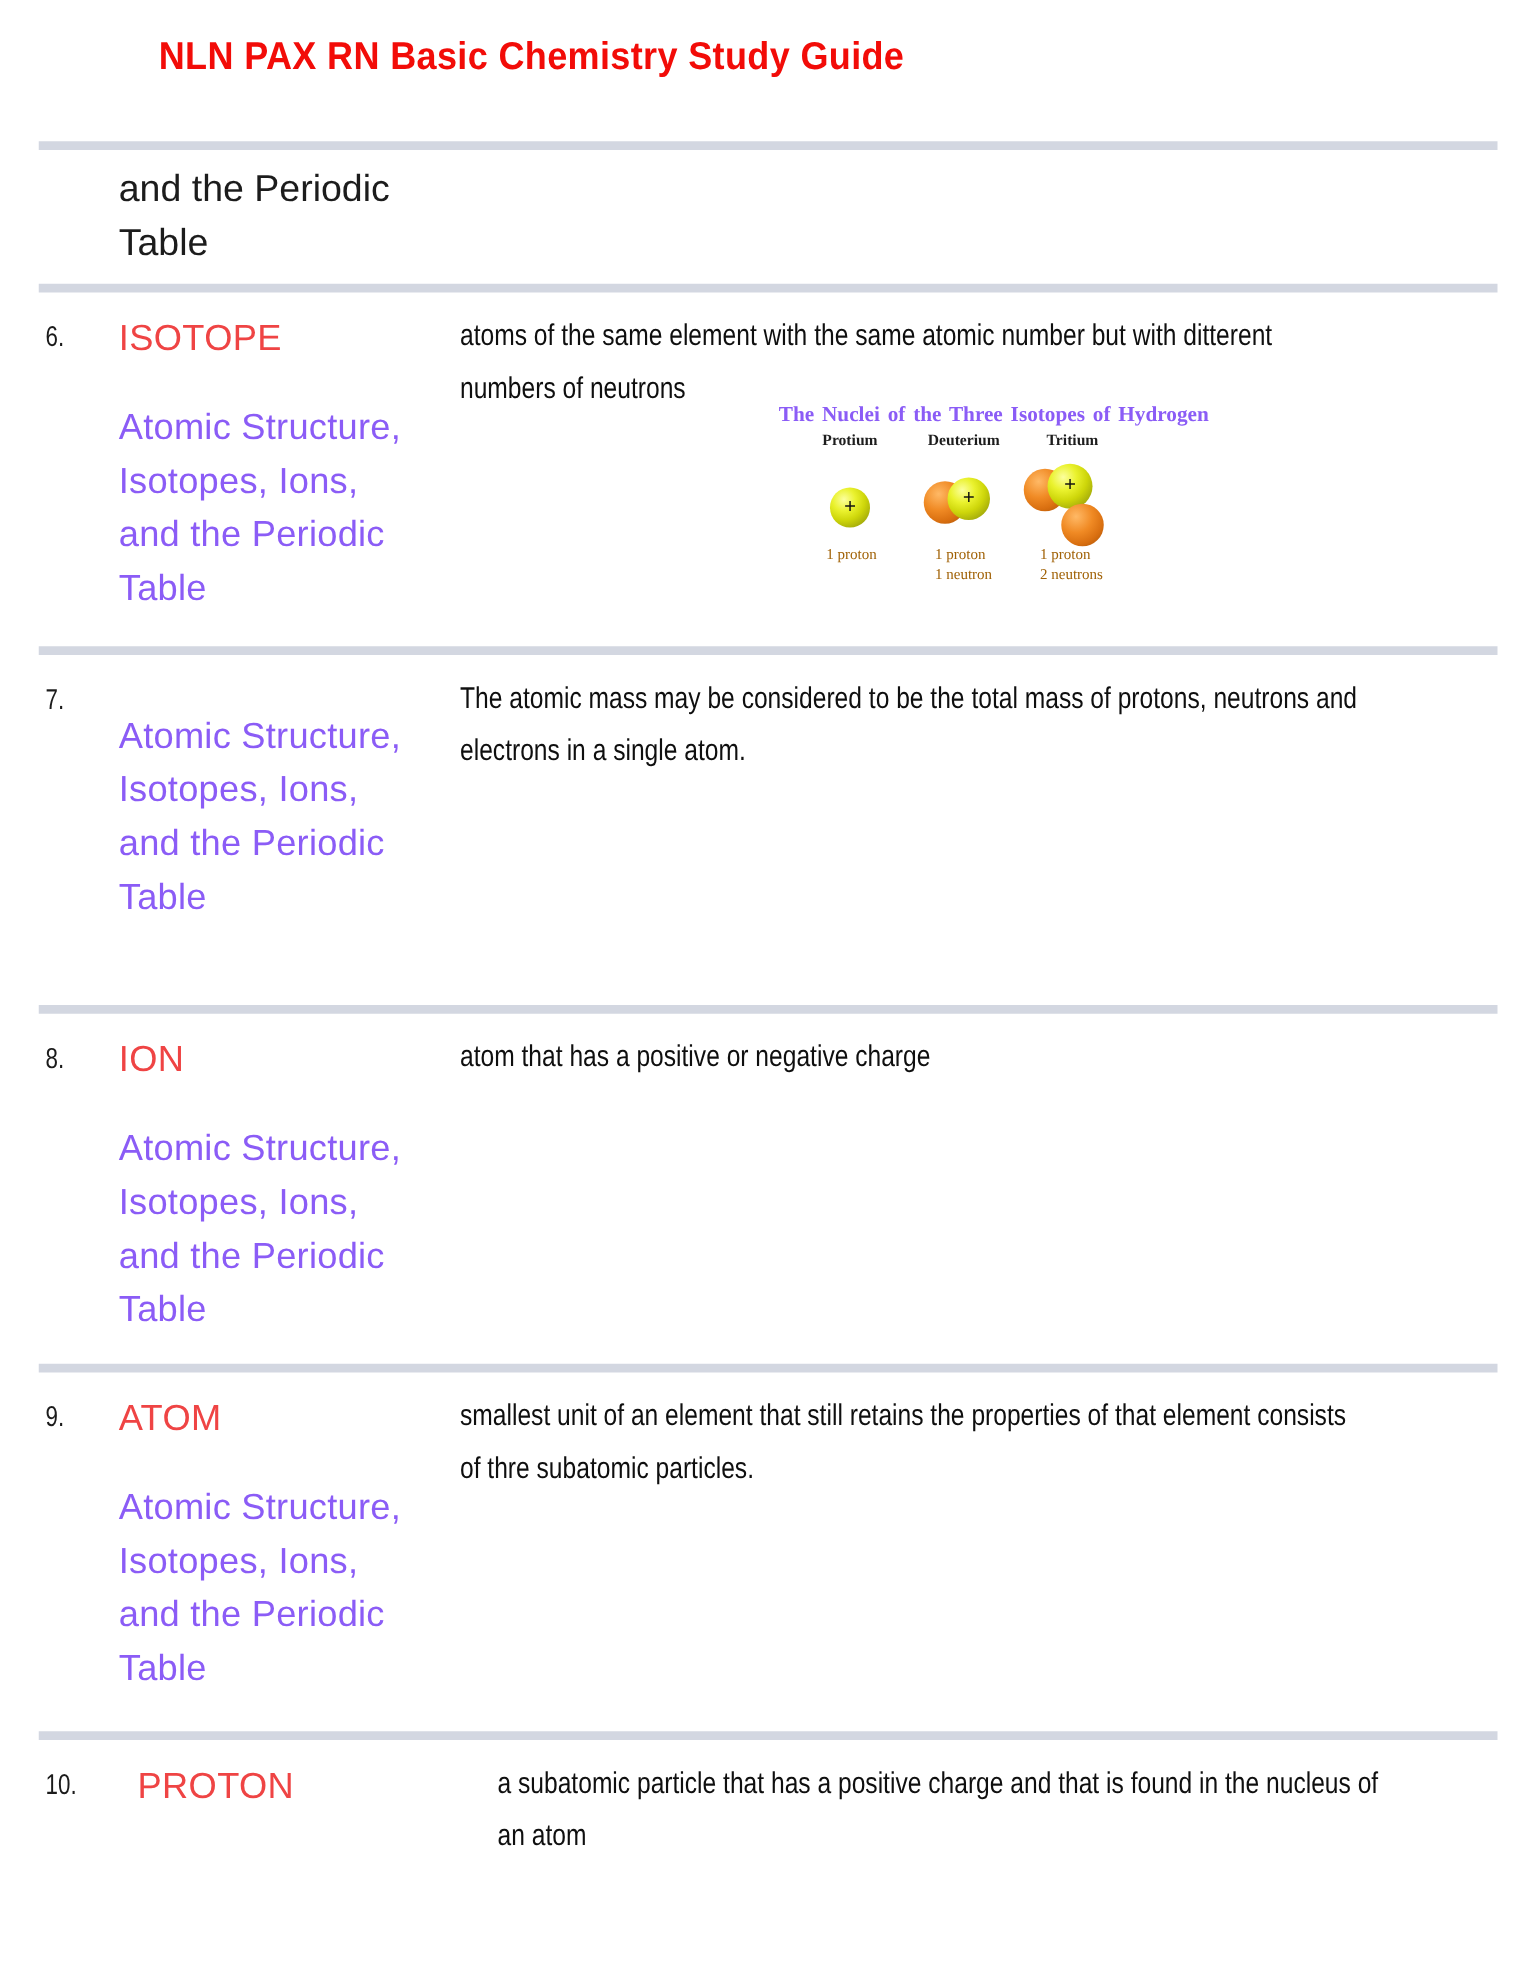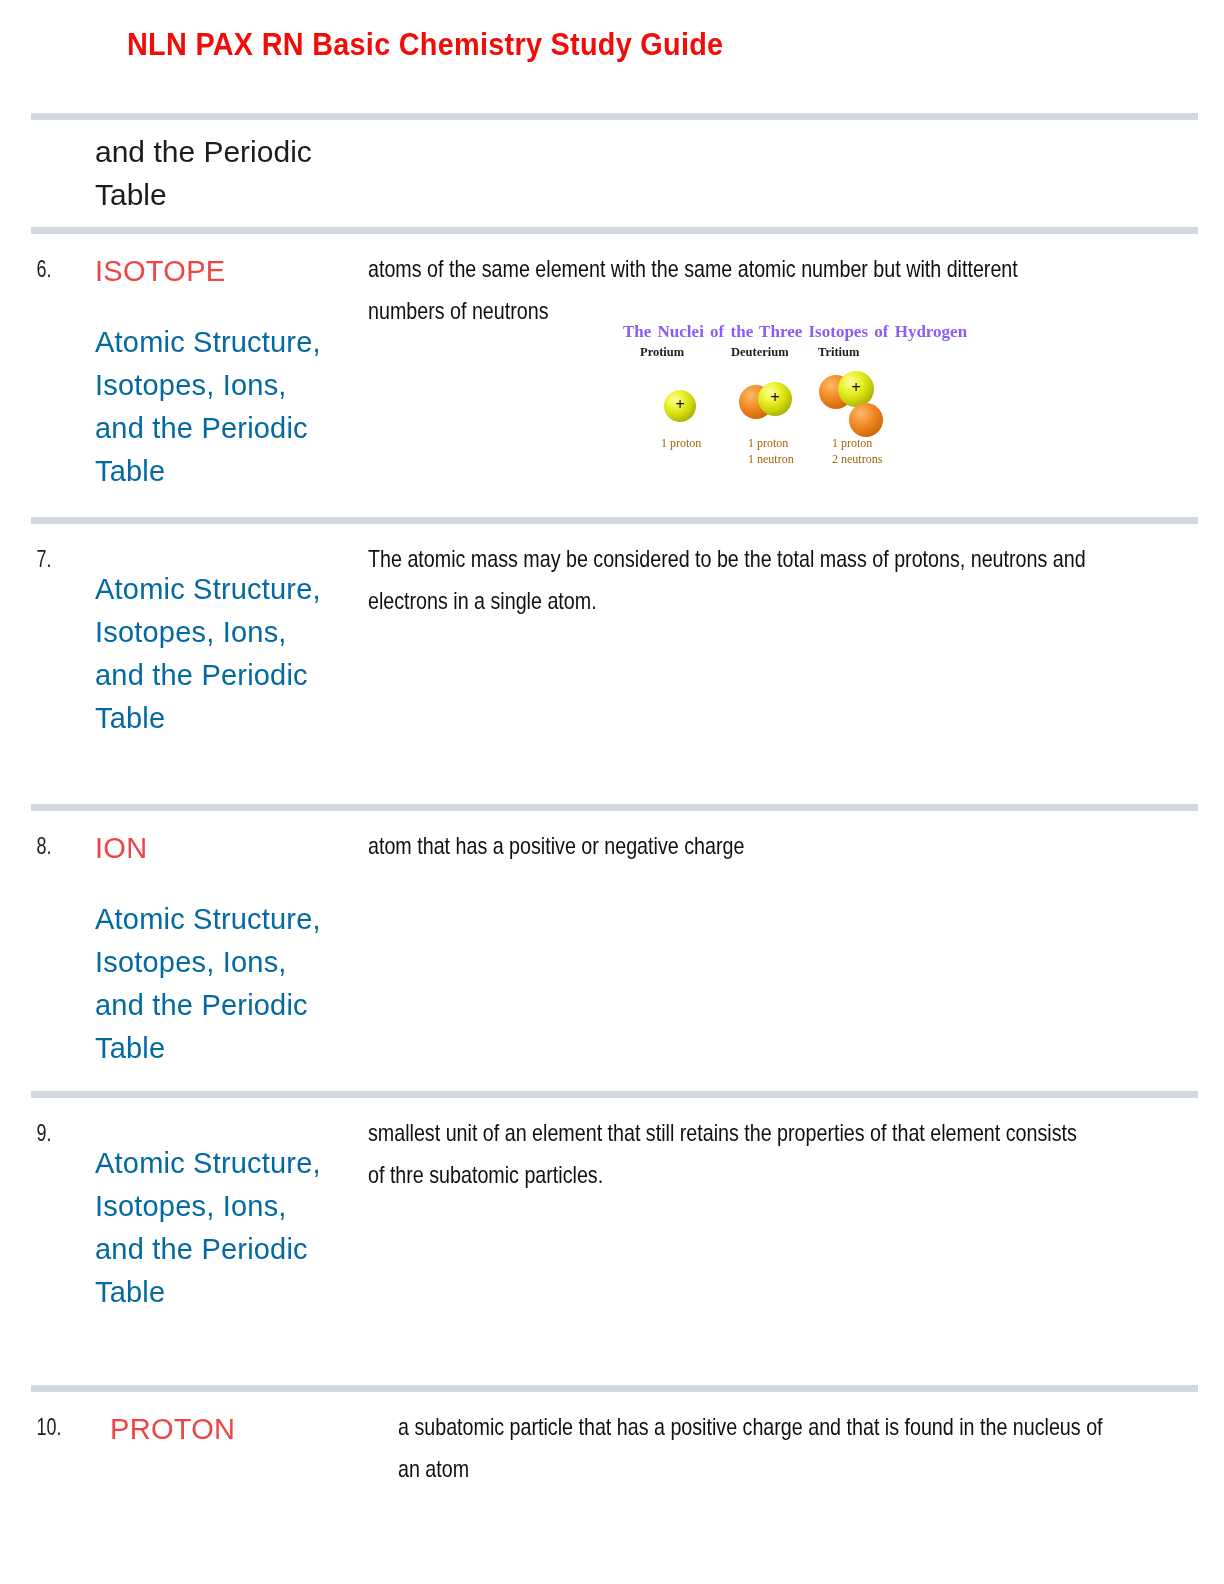--- a/index.html
+++ b/index.html
@@ -22,35 +22,35 @@
   .e8 { min-height:280px; }
   .e9 { min-height:287px; }
   .e10 { min-height:160px;gap:15px; }
   .num {
     font-size:23px; padding-left:7px; padding-top:8px; color:#1b1b1b;
     transform:scaleX(0.78); transform-origin:0 0;
   }
   .term { font-size:29px; line-height:40px; padding-top:3px; letter-spacing:0.3px; color:#ef4444; }
   .category {
     font-size:29px; line-height:43px; margin-top:30px; white-space:pre-line;
-    letter-spacing:0.2px; color:#0369a1;
+    letter-spacing:0.2px; color:#8b5cf6;
   }
   .conttext { font-size:30px; line-height:43px; padding-top:4px; white-space:pre-line; color:#1c1c1c; }
   .def {
     font-size:24px; line-height:42px; white-space:pre-line; color:#0f0f0f;
     transform:scaleX(0.82); transform-origin:0 0; width:1140px; font-weight:500;
   }
   
   .figure {
     position:relative; width:300px; height:165px; margin-left:255px; margin-top:-15px;
     font-family:"Liberation Serif", serif;
   }
   .fig-title { position:absolute; top:5px; left:0; width:100%; text-align:center;
     font-size:17px; font-weight:bold; color:#8b5cf6; white-space:nowrap; word-spacing:2px; }
-  .iso-label { position:absolute; top:28px; width:80px; text-align:left;
+  .iso-label { position:absolute; top:28px; width:80px; text-align:center;
     font-size:12.5px; font-weight:bold; color:#1d1d1d; }
   .lbl-protium { left:17px; } .lbl-deuterium { left:108px; } .lbl-tritium { left:195px; }
   .ball { position:absolute; border-radius:50%; }
   .yellow { background:radial-gradient(circle at 35% 30%, #fcff9e 0%, #eaf22e 30%, #ced60a 55%, #9aa10b 85%, #7c8208 100%); }
   .orange { background:radial-gradient(circle at 35% 30%, #ffb966 0%, #f08a24 40%, #d96f10 68%, #a04e06 100%); }
   .plus { position:absolute; left:0; top:50%; width:100%; margin-top:-11px; text-align:center;
     font-size:17px; line-height:20px; font-weight:bold; color:#101010; }
   .caption { position:absolute; top:118px; font-size:12px; line-height:16px;
     color:#a16207; white-space:pre-line; }
   .cap-1 { left:38px; } .cap-2 { left:125px; } .cap-3 { left:209px; }
@@ -151,20 +151,21 @@
       <div>
         <div class="def">atom that has a positive or negative charge</div>
       </div>
     </div>
 
     <div class="rule"></div>
 
     <div class="entry e9">
       <div class="num">9.</div>
       <div>
+        <div class="term">ATOM</div>
         <div class="category">Atomic Structure,
 Isotopes, Ions,
 and the Periodic
 Table</div>
       </div>
       <div>
         <div class="def">smallest unit of an element that still retains the properties of that element consists
 of thre subatomic particles.</div>
       </div>
     </div>

